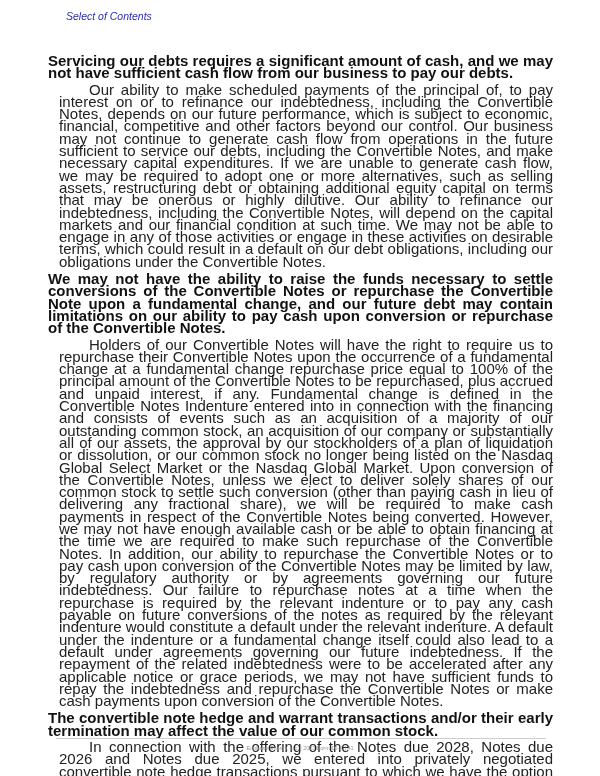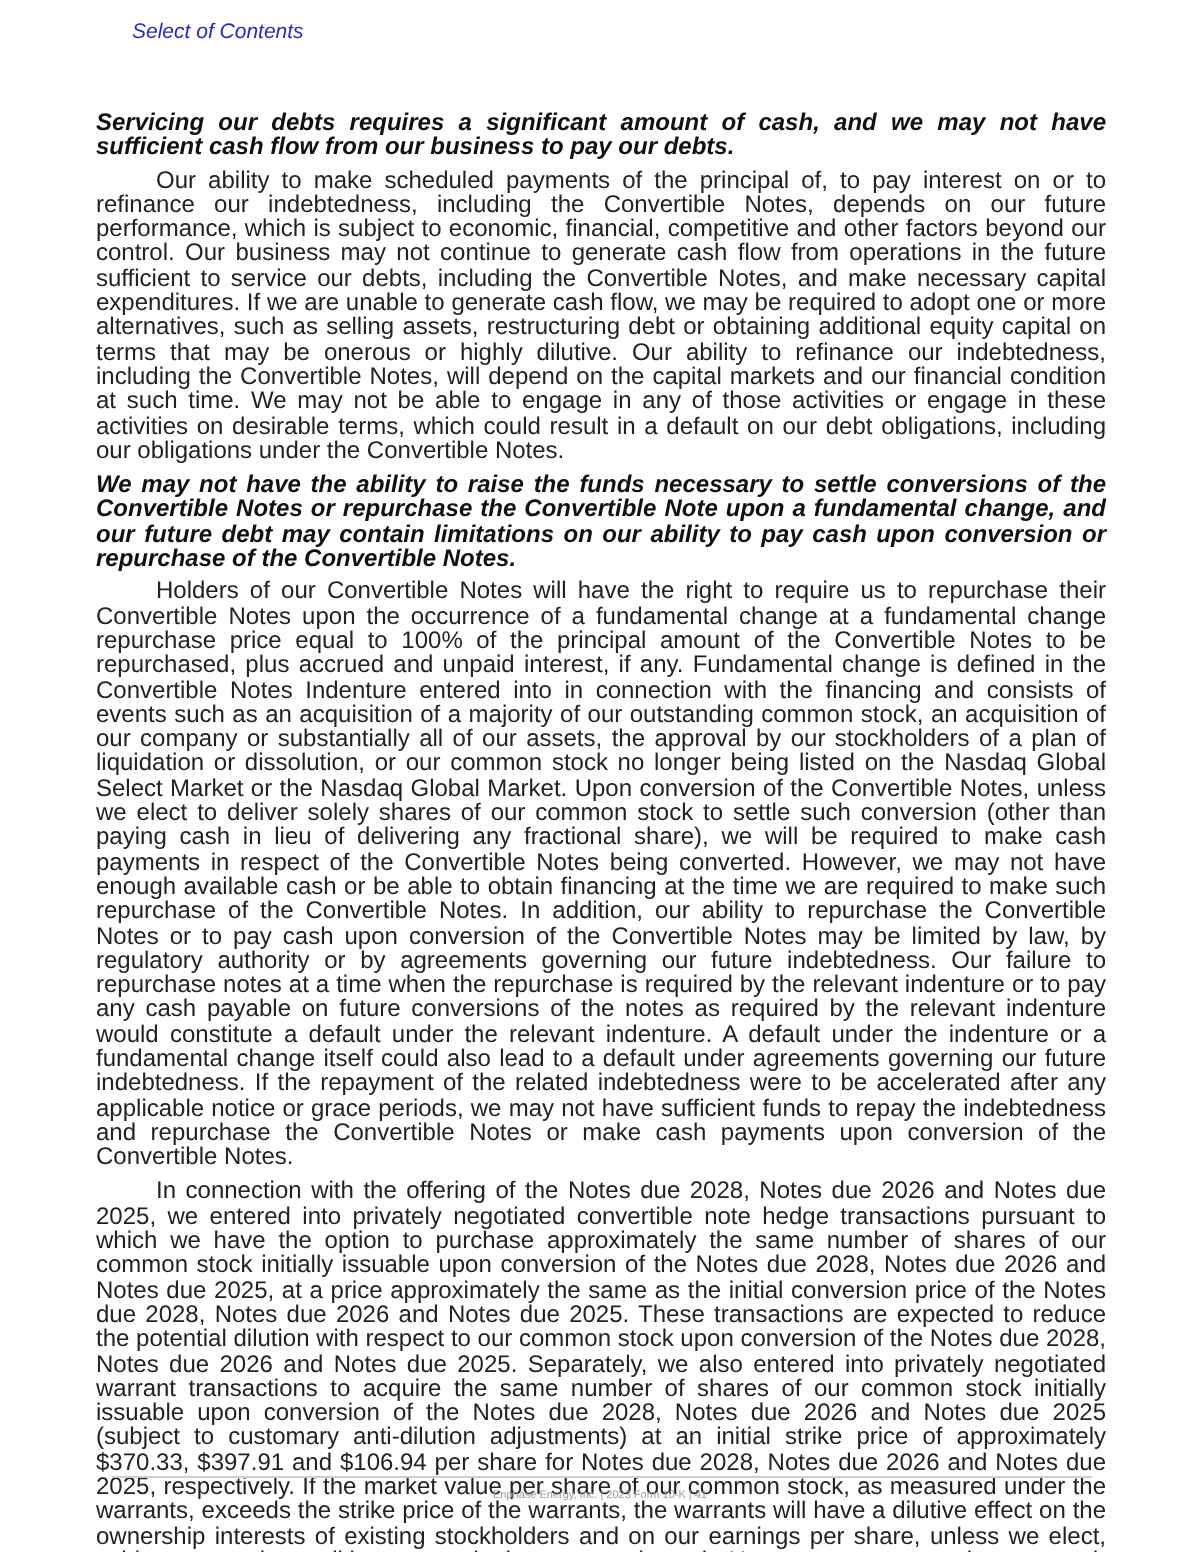--- a/index.html
+++ b/index.html
@@ -1,38 +1,39 @@
 <!DOCTYPE html>
 <html><head>
   <meta charset="utf-8">
   <style>
     html, body { margin: 0; padding: 0; background: #ffffff; }
     body { width: 600px; height: 776px; position: relative; overflow: hidden;
       font-family: "Liberation Sans", sans-serif; color: #1a1a1a; }
     .toc { position: absolute; left: 66px; top: 10px; font-size: 10.5px; font-style: italic;
       color: #2b2bb0; text-decoration: none; }
     .content { position: absolute; left: 48px; top: 55px; width: 505px; }
-    .heading { font-weight: bold; font-style: italic; font-size: 12px; line-height: 12.3px;
+    .heading { font-weight: bold; font-size: 15px; line-height: 12.3px;
       margin: 0 0 4px 0; text-align: justify; color: #111; }
-    .para { font-size: 12px; line-height: 12.3px; text-align: justify; margin: 0 0 5px 0;
+    .para { font-size: 15px; line-height: 12.3px; text-align: justify; margin: 0 0 5px 11px;
       text-indent: 30px; color: #222; }
     .footer-rule { position: absolute; left: 56px; top: 738px; width: 490px; height: 1px; background: #cfcfcf; }
     .footer { position: absolute; left: 0; width: 600px; top: 745px; text-align: center;
       font-size: 5.5px; color: #9a9a9a; }
   </style>
 </head>
 <body>
 
 <a class="toc">Select of Contents</a>
 
 <div class="content">
   <p class="heading">Servicing our debts requires a significant amount of cash, and we may not have sufficient cash flow from our business to pay our debts.</p>
   <p class="para">Our ability to make scheduled payments of the principal of, to pay interest on or to refinance our indebtedness, including the Convertible Notes, depends on our future performance, which is subject to economic, financial, competitive and other factors beyond our control. Our business may not continue to generate cash flow from operations in the future sufficient to service our debts, including the Convertible Notes, and make necessary capital expenditures. If we are unable to generate cash flow, we may be required to adopt one or more alternatives, such as selling assets, restructuring debt or obtaining additional equity capital on terms that may be onerous or highly dilutive. Our ability to refinance our indebtedness, including the Convertible Notes, will depend on the capital markets and our financial condition at such time. We may not be able to engage in any of those activities or engage in these activities on desirable terms, which could result in a default on our debt obligations, including our obligations under the Convertible Notes.</p>
 
   <p class="heading">We may not have the ability to raise the funds necessary to settle conversions of the Convertible Notes or repurchase the Convertible Note upon a fundamental change, and our future debt may contain limitations on our ability to pay cash upon conversion or repurchase of the Convertible Notes.</p>
   <p class="para">Holders of our Convertible Notes will have the right to require us to repurchase their Convertible Notes upon the occurrence of a fundamental change at a fundamental change repurchase price equal to 100% of the principal amount of the Convertible Notes to be repurchased, plus accrued and unpaid interest, if any. Fundamental change is defined in the Convertible Notes Indenture entered into in connection with the financing and consists of events such as an acquisition of a majority of our outstanding common stock, an acquisition of our company or substantially all of our assets, the approval by our stockholders of a plan of liquidation or dissolution, or our common stock no longer being listed on the Nasdaq Global Select Market or the Nasdaq Global Market. Upon conversion of the Convertible Notes, unless we elect to deliver solely shares of our common stock to settle such conversion (other than paying cash in lieu of delivering any fractional share), we will be required to make cash payments in respect of the Convertible Notes being converted. However, we may not have enough available cash or be able to obtain financing at the time we are required to make such repurchase of the Convertible Notes. In addition, our ability to repurchase the Convertible Notes or to pay cash upon conversion of the Convertible Notes may be limited by law, by regulatory authority or by agreements governing our future indebtedness. Our failure to repurchase notes at a time when the repurchase is required by the relevant indenture or to pay any cash payable on future conversions of the notes as required by the relevant indenture would constitute a default under the relevant indenture. A default under the indenture or a fundamental change itself could also lead to a default under agreements governing our future indebtedness. If the repayment of the related indebtedness were to be accelerated after any applicable notice or grace periods, we may not have sufficient funds to repay the indebtedness and repurchase the Convertible Notes or make cash payments upon conversion of the Convertible Notes.</p>
 
+  <p class="heading">The convertible note hedge and warrant transactions and/or their early termination may affect the value of our common stock.</p>
   <p class="para">In connection with the offering of the Notes due 2028, Notes due 2026 and Notes due 2025, we entered into privately negotiated convertible note hedge transactions pursuant to which we have the option to purchase approximately the same number of shares of our common stock initially issuable upon conversion of the Notes due 2028, Notes due 2026 and Notes due 2025, at a price approximately the same as the initial conversion price of the Notes due 2028, Notes due 2026 and Notes due 2025. These transactions are expected to reduce the potential dilution with respect to our common stock upon conversion of the Notes due 2028, Notes due 2026 and Notes due 2025. Separately, we also entered into privately negotiated warrant transactions to acquire the same number of shares of our common stock initially issuable upon conversion of the Notes due 2028, Notes due 2026 and Notes due 2025 (subject to customary anti-dilution adjustments) at an initial strike price of approximately $370.33, $397.91 and $106.94 per share for Notes due 2028, Notes due 2026 and Notes due 2025, respectively. If the market value per share of our common stock, as measured under the warrants, exceeds the strike price of the warrants, the warrants will have a dilutive effect on the ownership interests of existing stockholders and on our earnings per share, unless we elect, subject to certain conditions, to settle the warrants in cash. However, we may not have enough available cash or be able to obtain financing at the time of settlement.</p>
   <p class="para">In addition, the existence of the convertible note hedge and warrant transactions may encourage purchasing and selling share of our common stock, or other of our securities and instruments, in open market and/or privately negotiated transactions in order to modify hedge positions. Any of these activities could adversely affect the value of our common stock and the value of the Notes due 2028, Notes due 2026 and Notes due 2025.</p>
 </div>
 
 <div class="footer-rule"></div>
 <div class="footer">Enphase Energy, Inc. | 2023 Form 10-K | 41</div>
 
 </body></html>

